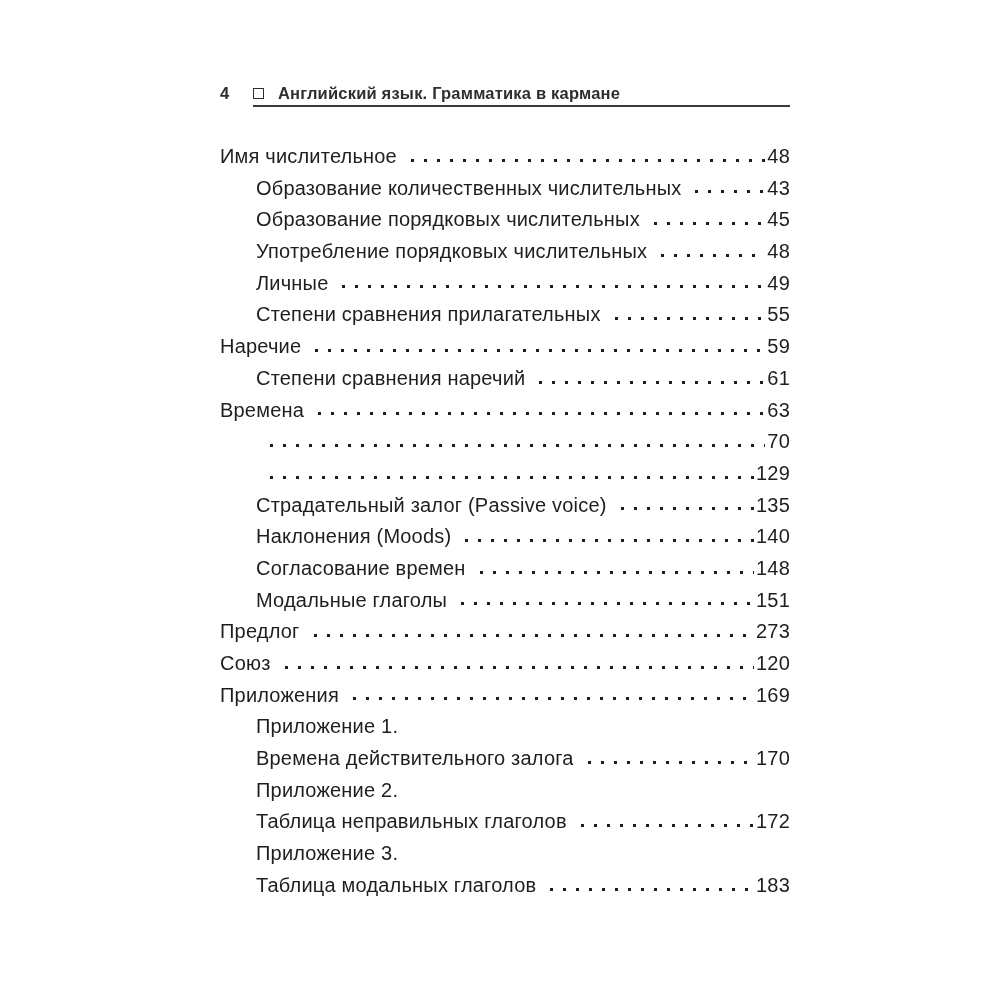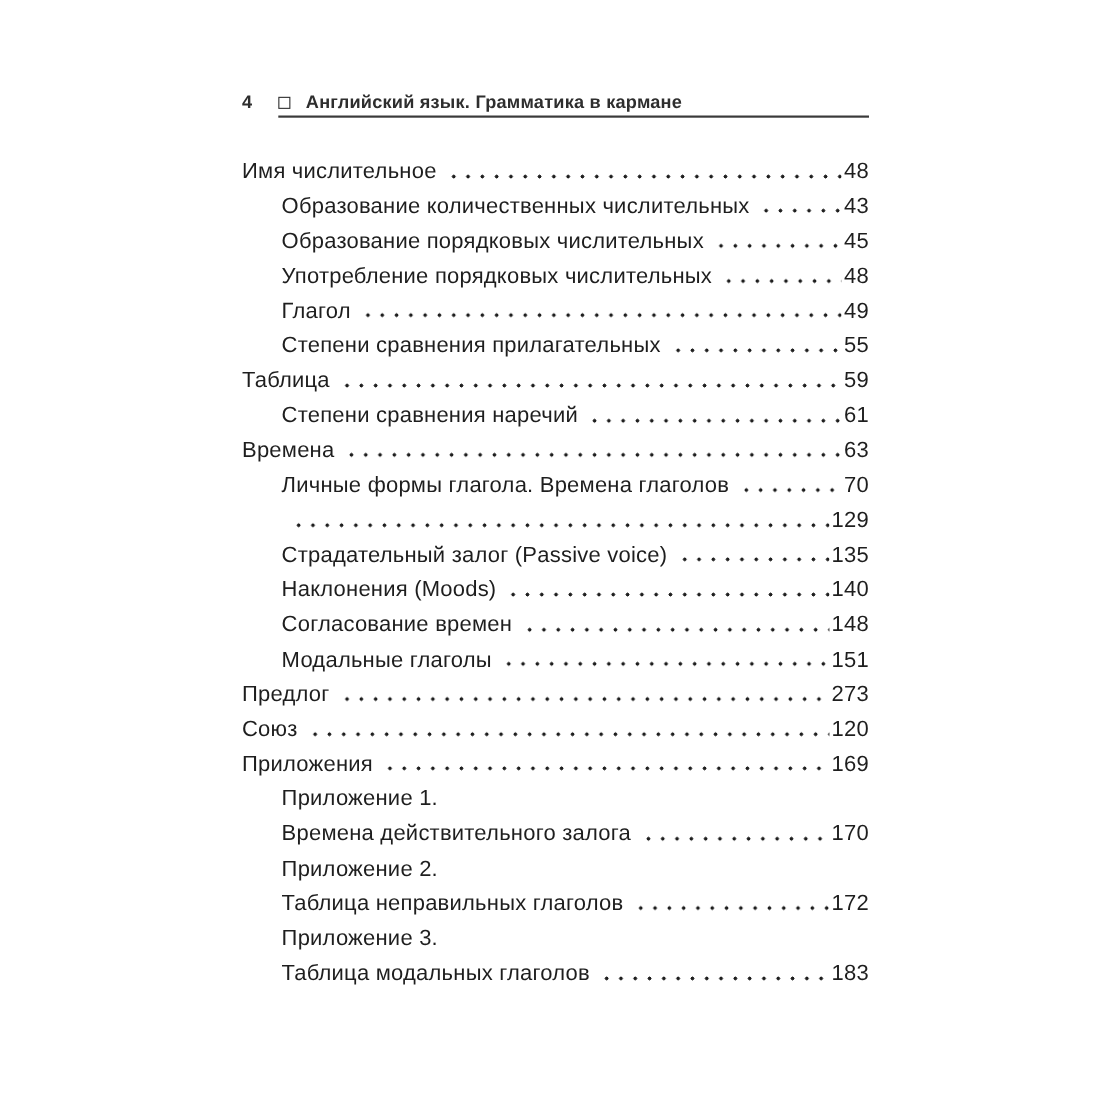--- a/index.html
+++ b/index.html
@@ -53,21 +53,21 @@
 
   
   .toc {
     position: absolute;
     left: 220px;
     top: 141px;
     width: 570px;
   }
   .toc-row {
     display: flex;
-    align-items: flex-end;
+    align-items: center;
     height: 31.7px;
     line-height: 31.7px;
     font-size: 20px;
     letter-spacing: 0.2px;
     color: #1e1e1e;
   }
   .toc-row.sub {
     padding-left: 36px;
   }
   .toc-label {
@@ -116,46 +116,45 @@
         <span class="toc-label">Образование порядковых числительных</span>
         <span class="leader"></span>
         <span class="toc-page">45</span>
       </div>
       <div class="toc-row sub">
         <span class="toc-label">Употребление порядковых числительных</span>
         <span class="leader"></span>
         <span class="toc-page">48</span>
       </div>
       <div class="toc-row sub">
-        <span class="toc-label">Глагол</span>
+        <span class="toc-label">Личные</span>
         <span class="leader"></span>
         <span class="toc-page">49</span>
       </div>
       <div class="toc-row sub">
         <span class="toc-label">Степени сравнения прилагательных</span>
         <span class="leader"></span>
         <span class="toc-page">55</span>
       </div>
       <div class="toc-row">
-        <span class="toc-label">Таблица</span>
+        <span class="toc-label">Наречие</span>
         <span class="leader"></span>
         <span class="toc-page">59</span>
       </div>
       <div class="toc-row sub">
         <span class="toc-label">Степени сравнения наречий</span>
         <span class="leader"></span>
         <span class="toc-page">61</span>
       </div>
       <div class="toc-row">
         <span class="toc-label">Времена</span>
         <span class="leader"></span>
         <span class="toc-page">63</span>
       </div>
       <div class="toc-row sub">
-        <span class="toc-label">Личные формы глагола. Времена глаголов</span>
         <span class="leader"></span>
         <span class="toc-page">70</span>
       </div>
       <div class="toc-row sub">
         <span class="leader"></span>
         <span class="toc-page">129</span>
       </div>
       <div class="toc-row sub">
         <span class="toc-label">Страдательный залог (Passive voice)</span>
         <span class="leader"></span>

